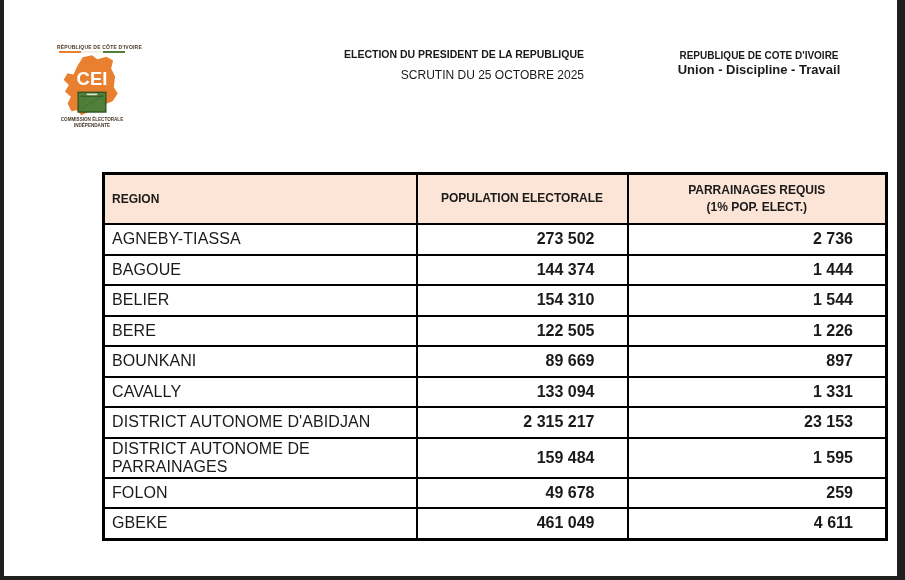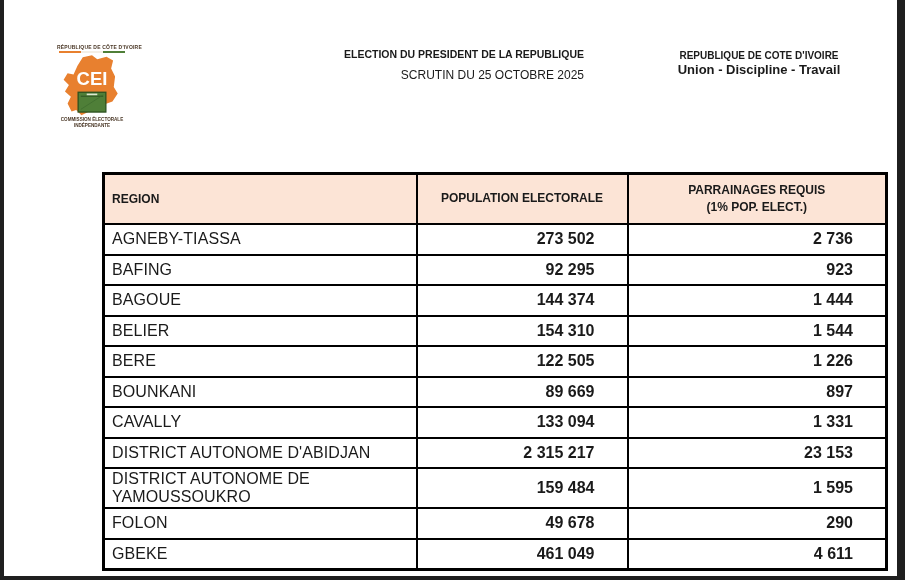--- a/index.html
+++ b/index.html
@@ -102,25 +102,20 @@
           </th>
         </tr>
       </thead>
       <tbody>
         <tr>
           <td class="cell-region">AGNEBY-TIASSA</td>
           <td class="cell-num">273 502</td>
           <td class="cell-num">2 736</td>
         </tr>
         <tr>
-          <td class="cell-region">BAFING</td>
-          <td class="cell-num">92 295</td>
-          <td class="cell-num">923</td>
-        </tr>
-        <tr>
           <td class="cell-region">BAGOUE</td>
           <td class="cell-num">144 374</td>
           <td class="cell-num">1 444</td>
         </tr>
         <tr>
           <td class="cell-region">BELIER</td>
           <td class="cell-num">154 310</td>
           <td class="cell-num">1 544</td>
         </tr>
         <tr>
@@ -137,28 +132,28 @@
           <td class="cell-region">CAVALLY</td>
           <td class="cell-num">133 094</td>
           <td class="cell-num">1 331</td>
         </tr>
         <tr>
           <td class="cell-region">DISTRICT AUTONOME D'ABIDJAN</td>
           <td class="cell-num">2 315 217</td>
           <td class="cell-num">23 153</td>
         </tr>
         <tr>
-          <td class="cell-region">DISTRICT AUTONOME DE YAMOUSSOUKRO</td>
+          <td class="cell-region">DISTRICT AUTONOME DE PARRAINAGES</td>
           <td class="cell-num">159 484</td>
           <td class="cell-num">1 595</td>
         </tr>
         <tr>
           <td class="cell-region">FOLON</td>
           <td class="cell-num">49 678</td>
-          <td class="cell-num">290</td>
+          <td class="cell-num">259</td>
         </tr>
         <tr>
           <td class="cell-region">GBEKE</td>
           <td class="cell-num">461 049</td>
           <td class="cell-num">4 611</td>
         </tr>
       </tbody>
     </table>
   </div>
 

